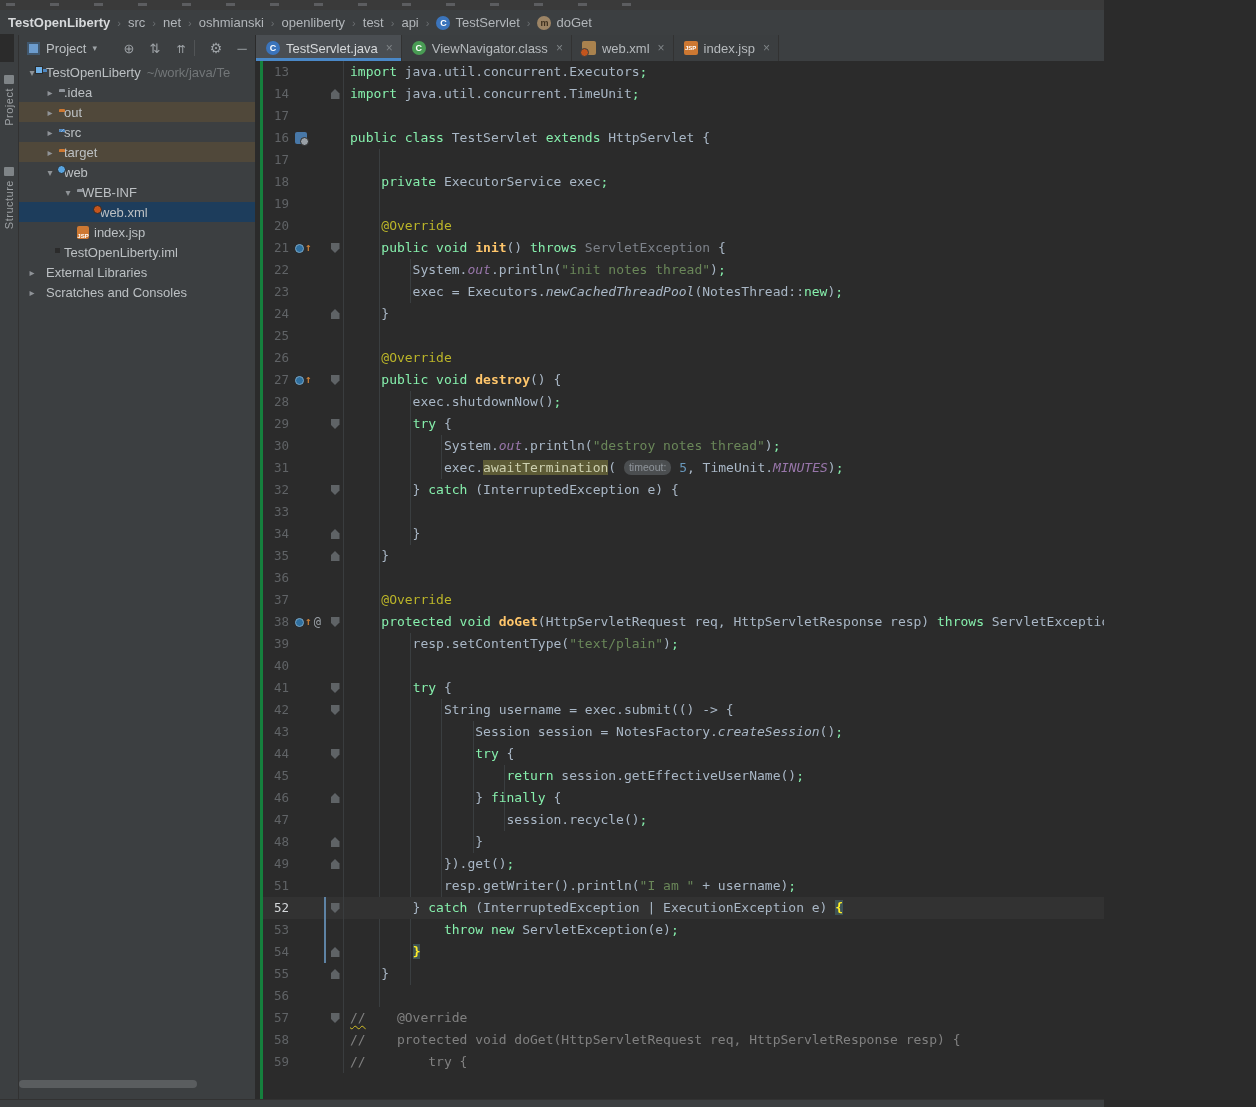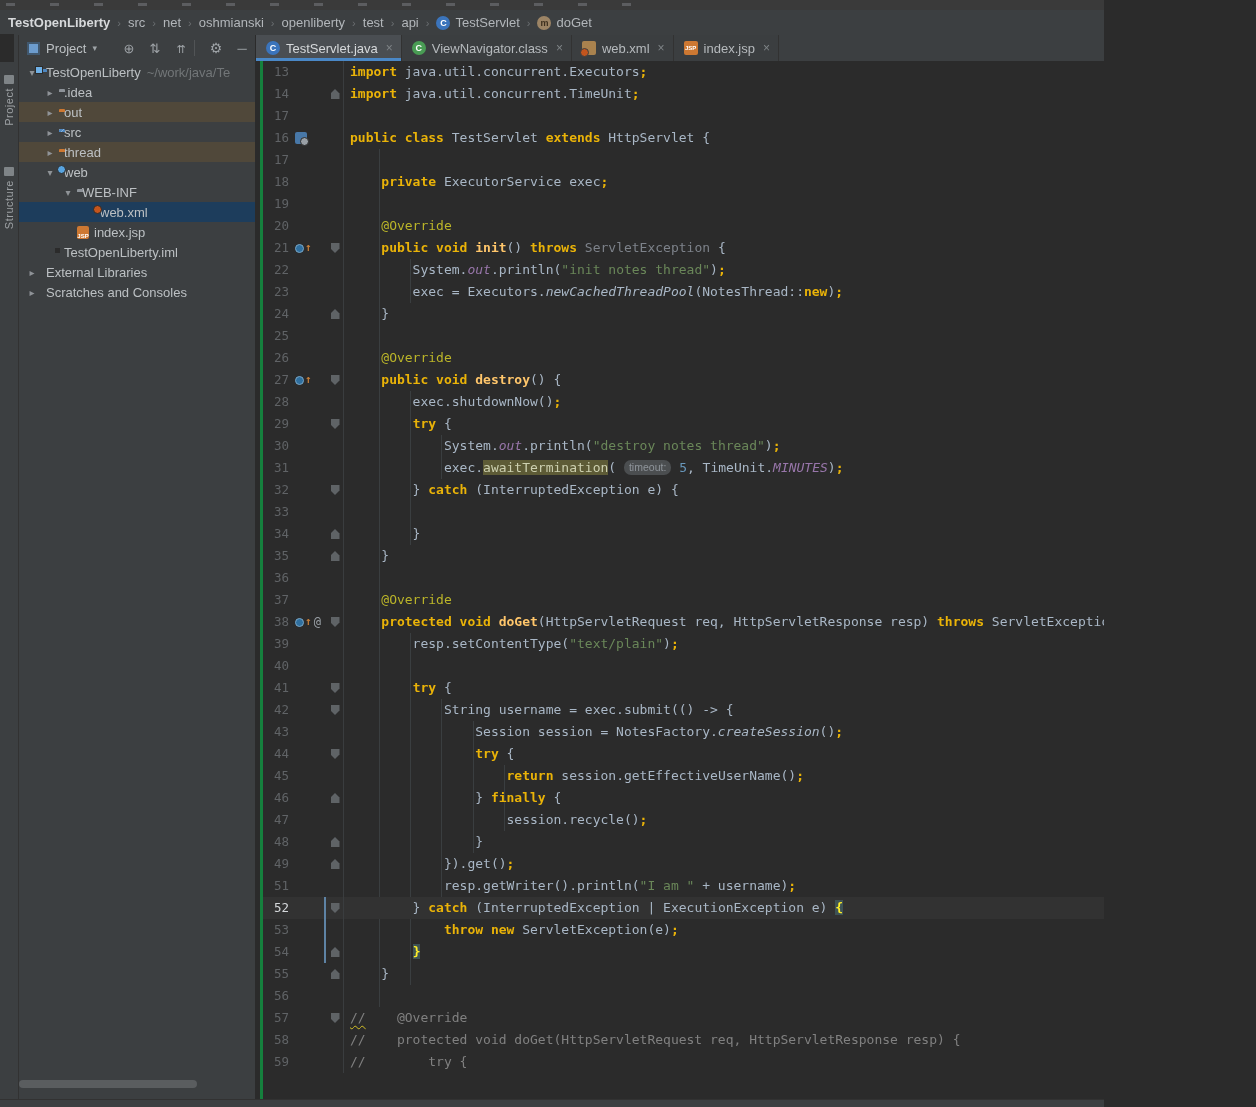--- a/index.html
+++ b/index.html
@@ -111,21 +111,21 @@
   
   .gi{display:inline-flex;align-items:center;}
   .gi.ovr .c{width:9px;height:9px;border-radius:50%;background:#2f6f9f;border:1px solid #7aa7c7;box-sizing:border-box;display:inline-block;}
   .gi.ovr .a{color:#c87f3a;font-size:11px;font-weight:bold;margin-left:1px;font-family:"DejaVu Sans Mono",monospace;}
   .gi.at{color:#9aa0a6;font-size:12px;font-family:"DejaVu Sans Mono",monospace;}
   .gi.servlet{width:12px;height:12px;background:#4878a8;border-radius:2px;position:relative;display:inline-block;}
   .gi.servlet::after{content:"";position:absolute;right:-2px;bottom:-2px;width:7px;height:7px;border-radius:50%;background:#9aa0a6;border:1px solid #2b2b2b;}
 
   
   .tk-p{color:#a9b7c6;}
-  .tk-k{color:#eab308;font-weight:700;text-align:right;}
+  .tk-k{color:#86efac;font-weight:400;text-align:right;}
   .tk-d{color:#ffc66b;font-weight:600;}
   .tk-a{color:#bbb529;}
   .tk-s{color:#6a8759;}
   .tk-n2{color:#6897bb;}
   .tk-f{color:#9876aa;font-style:italic;}
   .tk-i{color:#a9b7c6;font-style:italic;}
   .tk-c{color:#808080;}
   .tk-dim{color:#7d828a;}
   .tk-hl{background:#5d5b36;color:#cdd0b0;}
   .tk-hint{background:#4b4e50;color:#8f959b;font-size:10.5px;border-radius:7px;padding:0 5px;
@@ -227,21 +227,21 @@
           <span class="tlabel">out</span>
         </div>
         <div class="trow" style="padding-left: 22px;">
           <span class="tchev">▸</span>
           <span class="ti"><span class="fol srcf"></span></span>
           <span class="tlabel">src</span>
         </div>
         <div class="trow tan" style="padding-left: 22px;">
           <span class="tchev">▸</span>
           <span class="ti"><span class="fol orange"></span></span>
-          <span class="tlabel">thread</span>
+          <span class="tlabel">target</span>
         </div>
         <div class="trow" style="padding-left: 22px;">
           <span class="tchev">▾</span>
           <span class="ti"><span class="fol webf"></span></span>
           <span class="tlabel">web</span>
         </div>
         <div class="trow" style="padding-left: 40px;">
           <span class="tchev">▾</span>
           <span class="ti"><span class="fol"></span></span>
           <span class="tlabel">WEB-INF</span>

